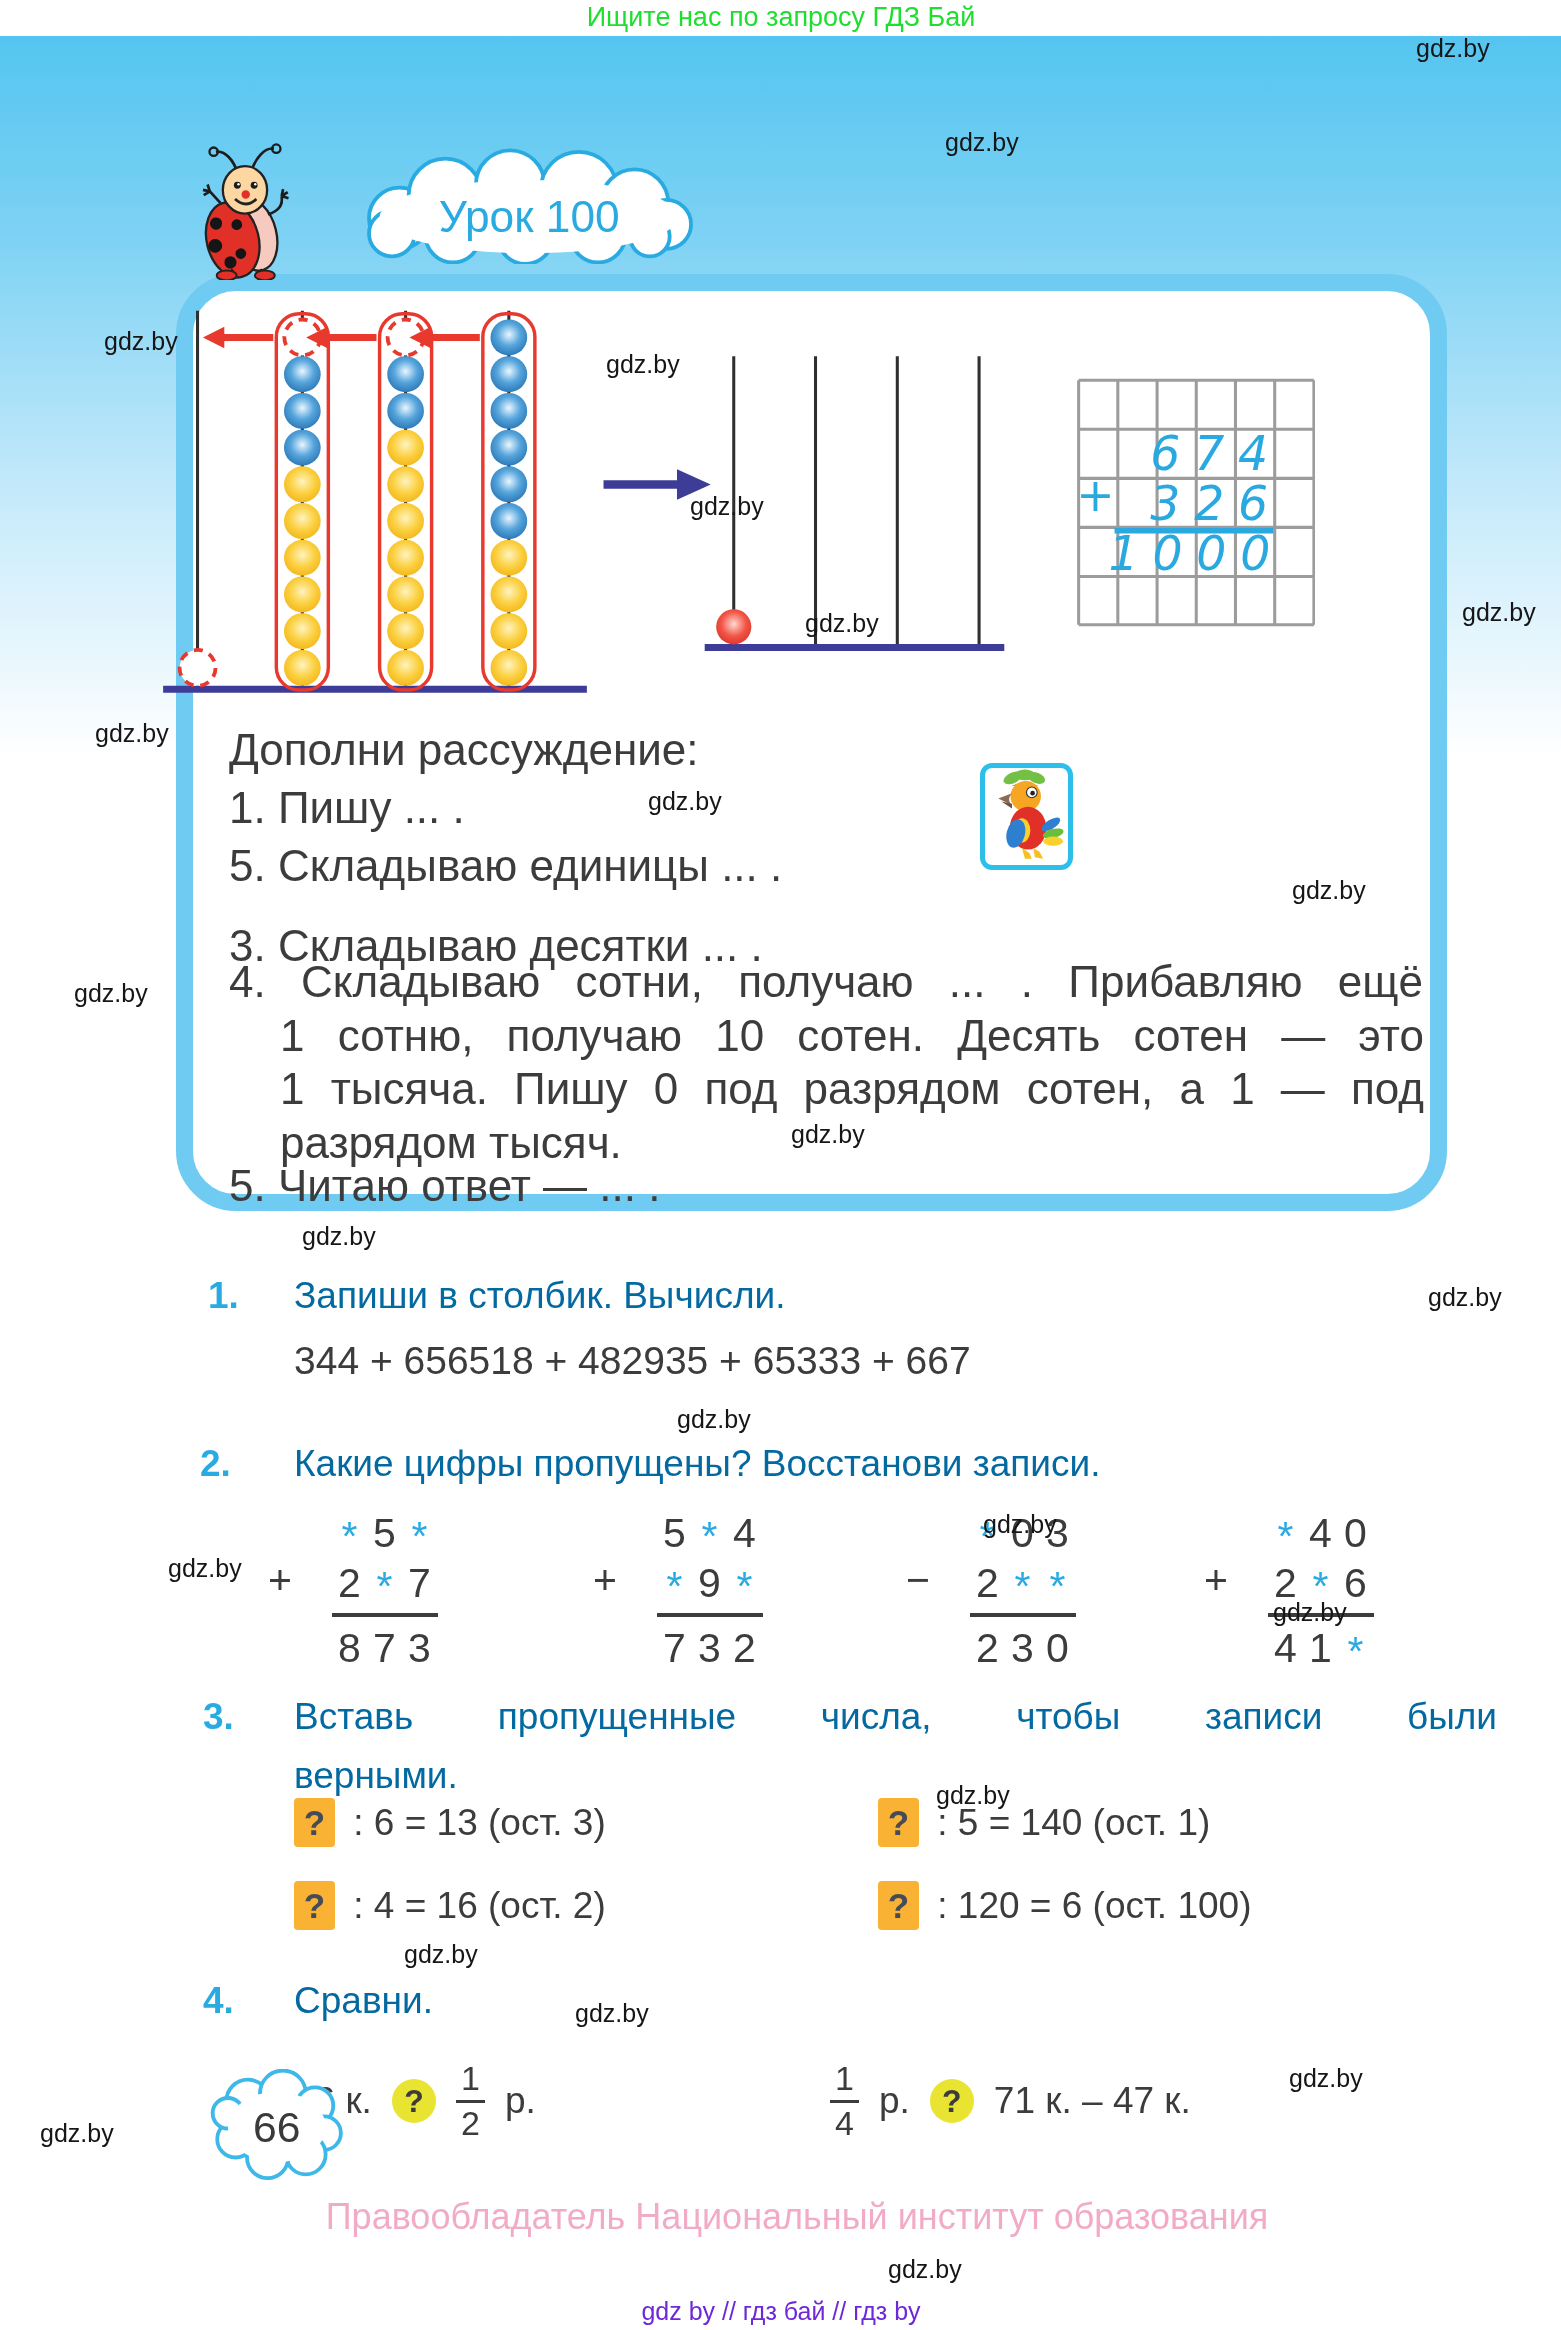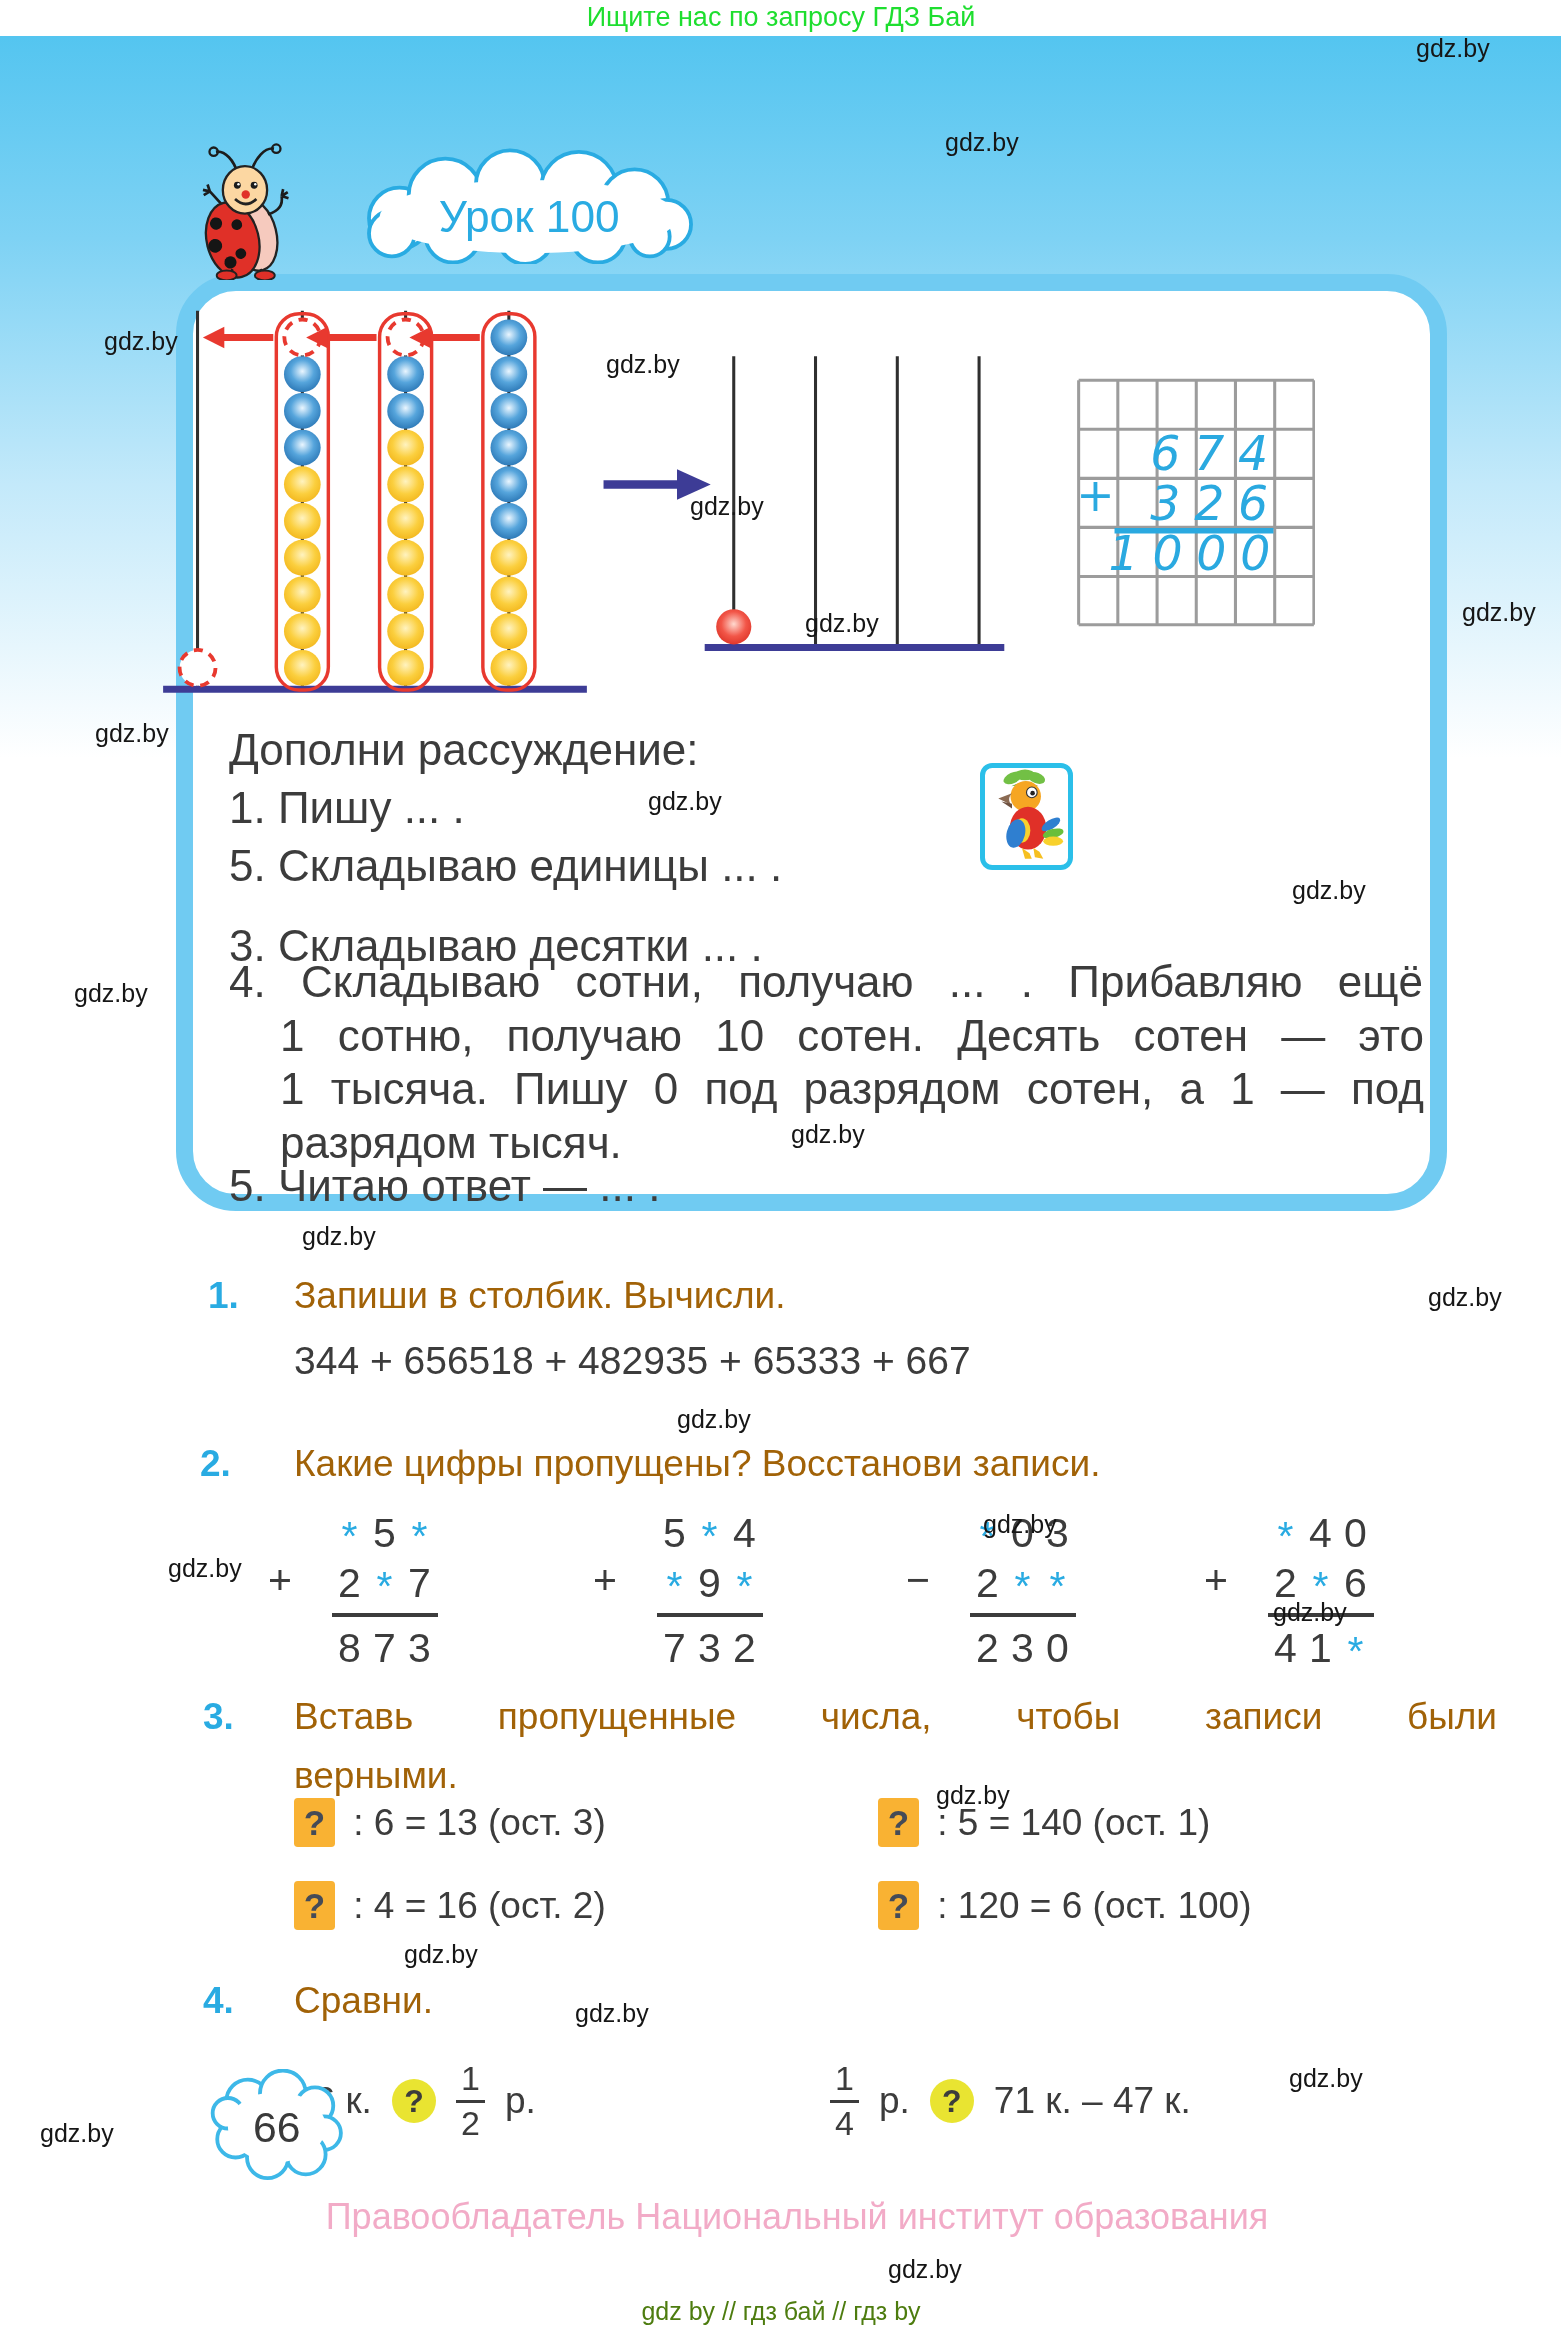--- a/index.html
+++ b/index.html
@@ -9,21 +9,21 @@
        background:linear-gradient(180deg,#54c5f0 0%,#7ed2f4 28%,#c3e9fa 62%,#ffffff 100%);}
   .banner{position:absolute;top:2.3px;left:0;width:100%;text-align:center;
           font-size:27px;color:#1ede2f;white-space:nowrap;}
   .bigbox{position:absolute;left:176px;top:274px;width:1271px;height:937px;
           box-sizing:border-box;border:17px solid #70cbf2;border-radius:60px;background:#fff;}
   .abs{position:absolute;}
   .wm{position:absolute;font-size:25px;color:#161616;white-space:nowrap;z-index:9;}
   .boxline{position:absolute;font-size:44px;color:#3c3c3c;white-space:nowrap;z-index:3;}
   .boxline.just{white-space:normal;text-align:justify;text-align-last:justify;}
   .exnum{position:absolute;font-size:37px;font-weight:bold;color:#29abe2;z-index:3;}
-  .extitle{position:absolute;font-size:37px;color:#a16207;white-space:nowrap;z-index:3;}
+  .extitle{position:absolute;font-size:37px;color:#0369a1;white-space:nowrap;z-index:3;}
   .extitle.just{white-space:normal;text-align:justify;text-align-last:justify;}
   .sums{position:absolute;left:294px;top:1339px;width:1151px;display:flex;
         font-size:39px;color:#3c3c3c;z-index:3;}
   .colsum{position:absolute;font-size:41px;color:#3c3c3c;z-index:3;}
   .colsum .op{position:absolute;left:0;top:47px;}
   .colsum .nums{margin-left:64px;width:106px;}
   .colsum .row{height:50px;}
   .colsum .rule{border-top:4.6px solid #3c3c3c;margin:3.1px 0 7.6px;width:106px;}
   .ch{display:inline-block;width:35px;text-align:center;}
   .ast{color:#29abe2;transform:translateY(3.1px);}
@@ -33,21 +33,21 @@
         font-weight:bold;font-size:35px;display:flex;align-items:center;justify-content:center;}
   .cmp{position:absolute;display:flex;align-items:center;gap:20px;height:92px;
        font-size:37px;color:#3c3c3c;z-index:3;white-space:nowrap;}
   .qcirc{width:44px;height:44px;border-radius:50%;background:#e9e431;color:#3c3c3c;
          font-weight:bold;font-size:32px;display:flex;align-items:center;justify-content:center;flex:none;}
   .frac{display:inline-flex;flex-direction:column;align-items:center;font-size:34px;line-height:1.02;}
   .frac .bar{width:29px;border-top:3.1px solid #3c3c3c;margin:3.8px 0;}
   .footer{position:absolute;top:2196px;left:16px;width:100%;text-align:center;
           font-size:36px;color:#f2abc7;z-index:3;}
   .links{position:absolute;top:2297px;left:0;width:100%;text-align:center;
-         font-size:25px;color:#4d7c0f;z-index:3;}
+         font-size:25px;color:#6d28d9;z-index:3;}
   .parrotbox{position:absolute;left:980px;top:763px;width:93px;height:107px;box-sizing:border-box;
              border:5.4px solid #2bbfe9;border-radius:12.2px;background:#fff;z-index:3;}
   svg{display:block;}
   .hw{font-family:"DejaVu Sans",sans-serif;font-style:italic;fill:#2aa9e0;}
 </style>
 </head>
 <body>
 
 <div class="page">
 

